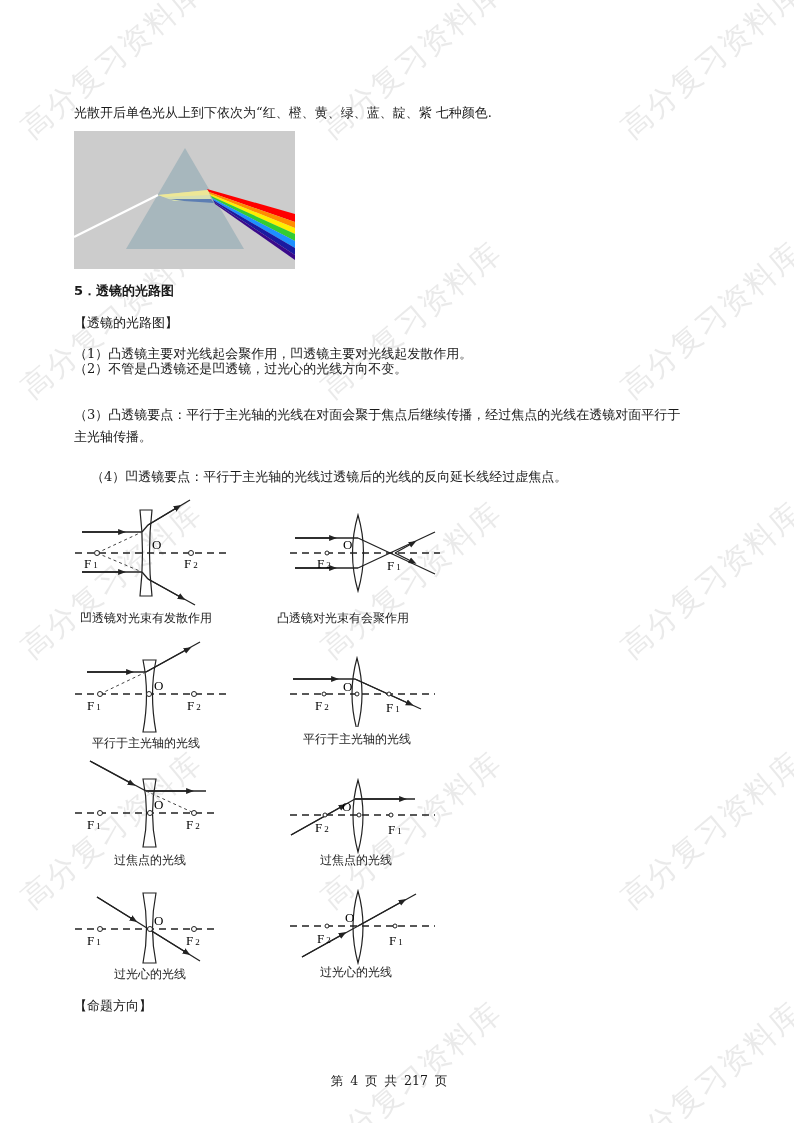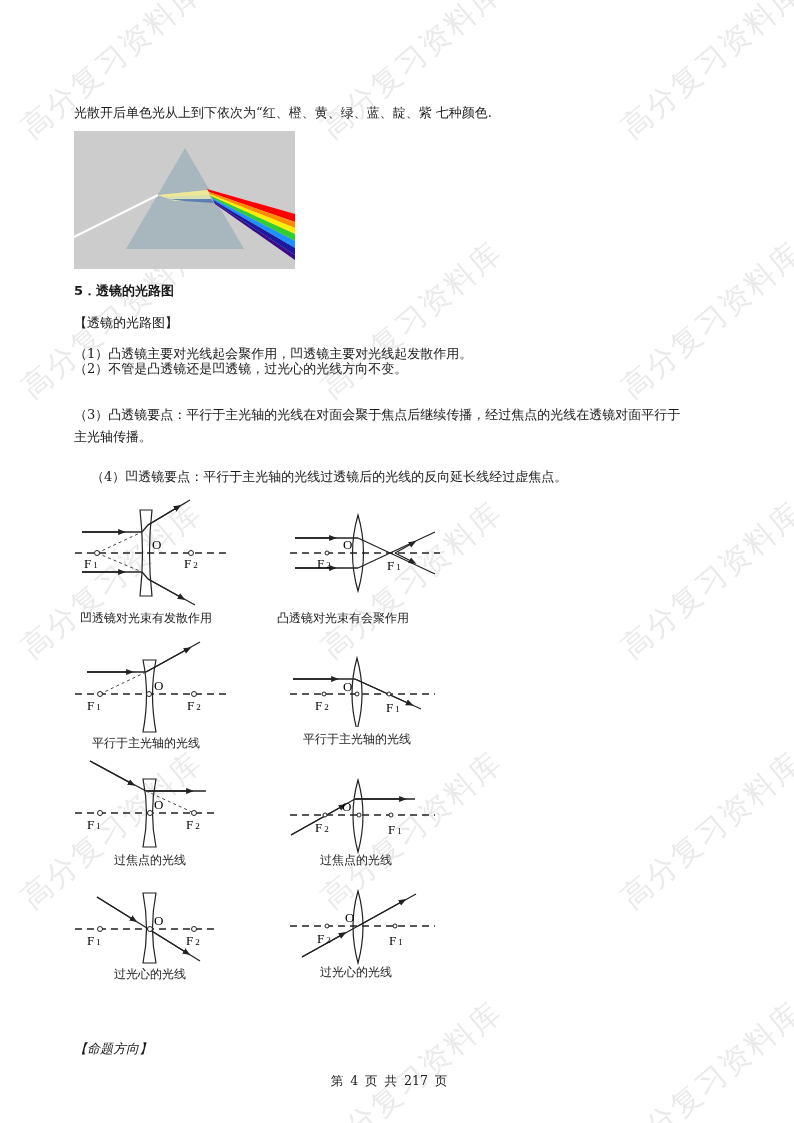--- a/index.html
+++ b/index.html
@@ -215,15 +215,15 @@
     <line x1="73" y1="41" x2="118" y2="16" stroke="#222" stroke-width="1.3" marker-end="url(#arr)"></line>
     <circle cx="42" cy="41" r="2" fill="#fff" stroke="#222"></circle>
     <circle cx="110" cy="41" r="2" fill="#fff" stroke="#222"></circle>
     <text x="60" y="37" font-size="13">O</text>
     <text x="32" y="58" font-size="13">F<tspan font-size="9" dx="2">2</tspan></text>
     <text x="104" y="60" font-size="13">F<tspan font-size="9" dx="2">1</tspan></text>
   </svg>
 </div>
 <div class="cap" style="left:320px;top:964px;">过光心的光线</div>
 
-<div class="line" style="top:1040px;font-style:italic;">【命题方向】</div>
+<div class="line" style="top:997px;">【命题方向】</div>
 
 <div class="footer">第 4 页 共 217 页</div>
 
 </body></html>

